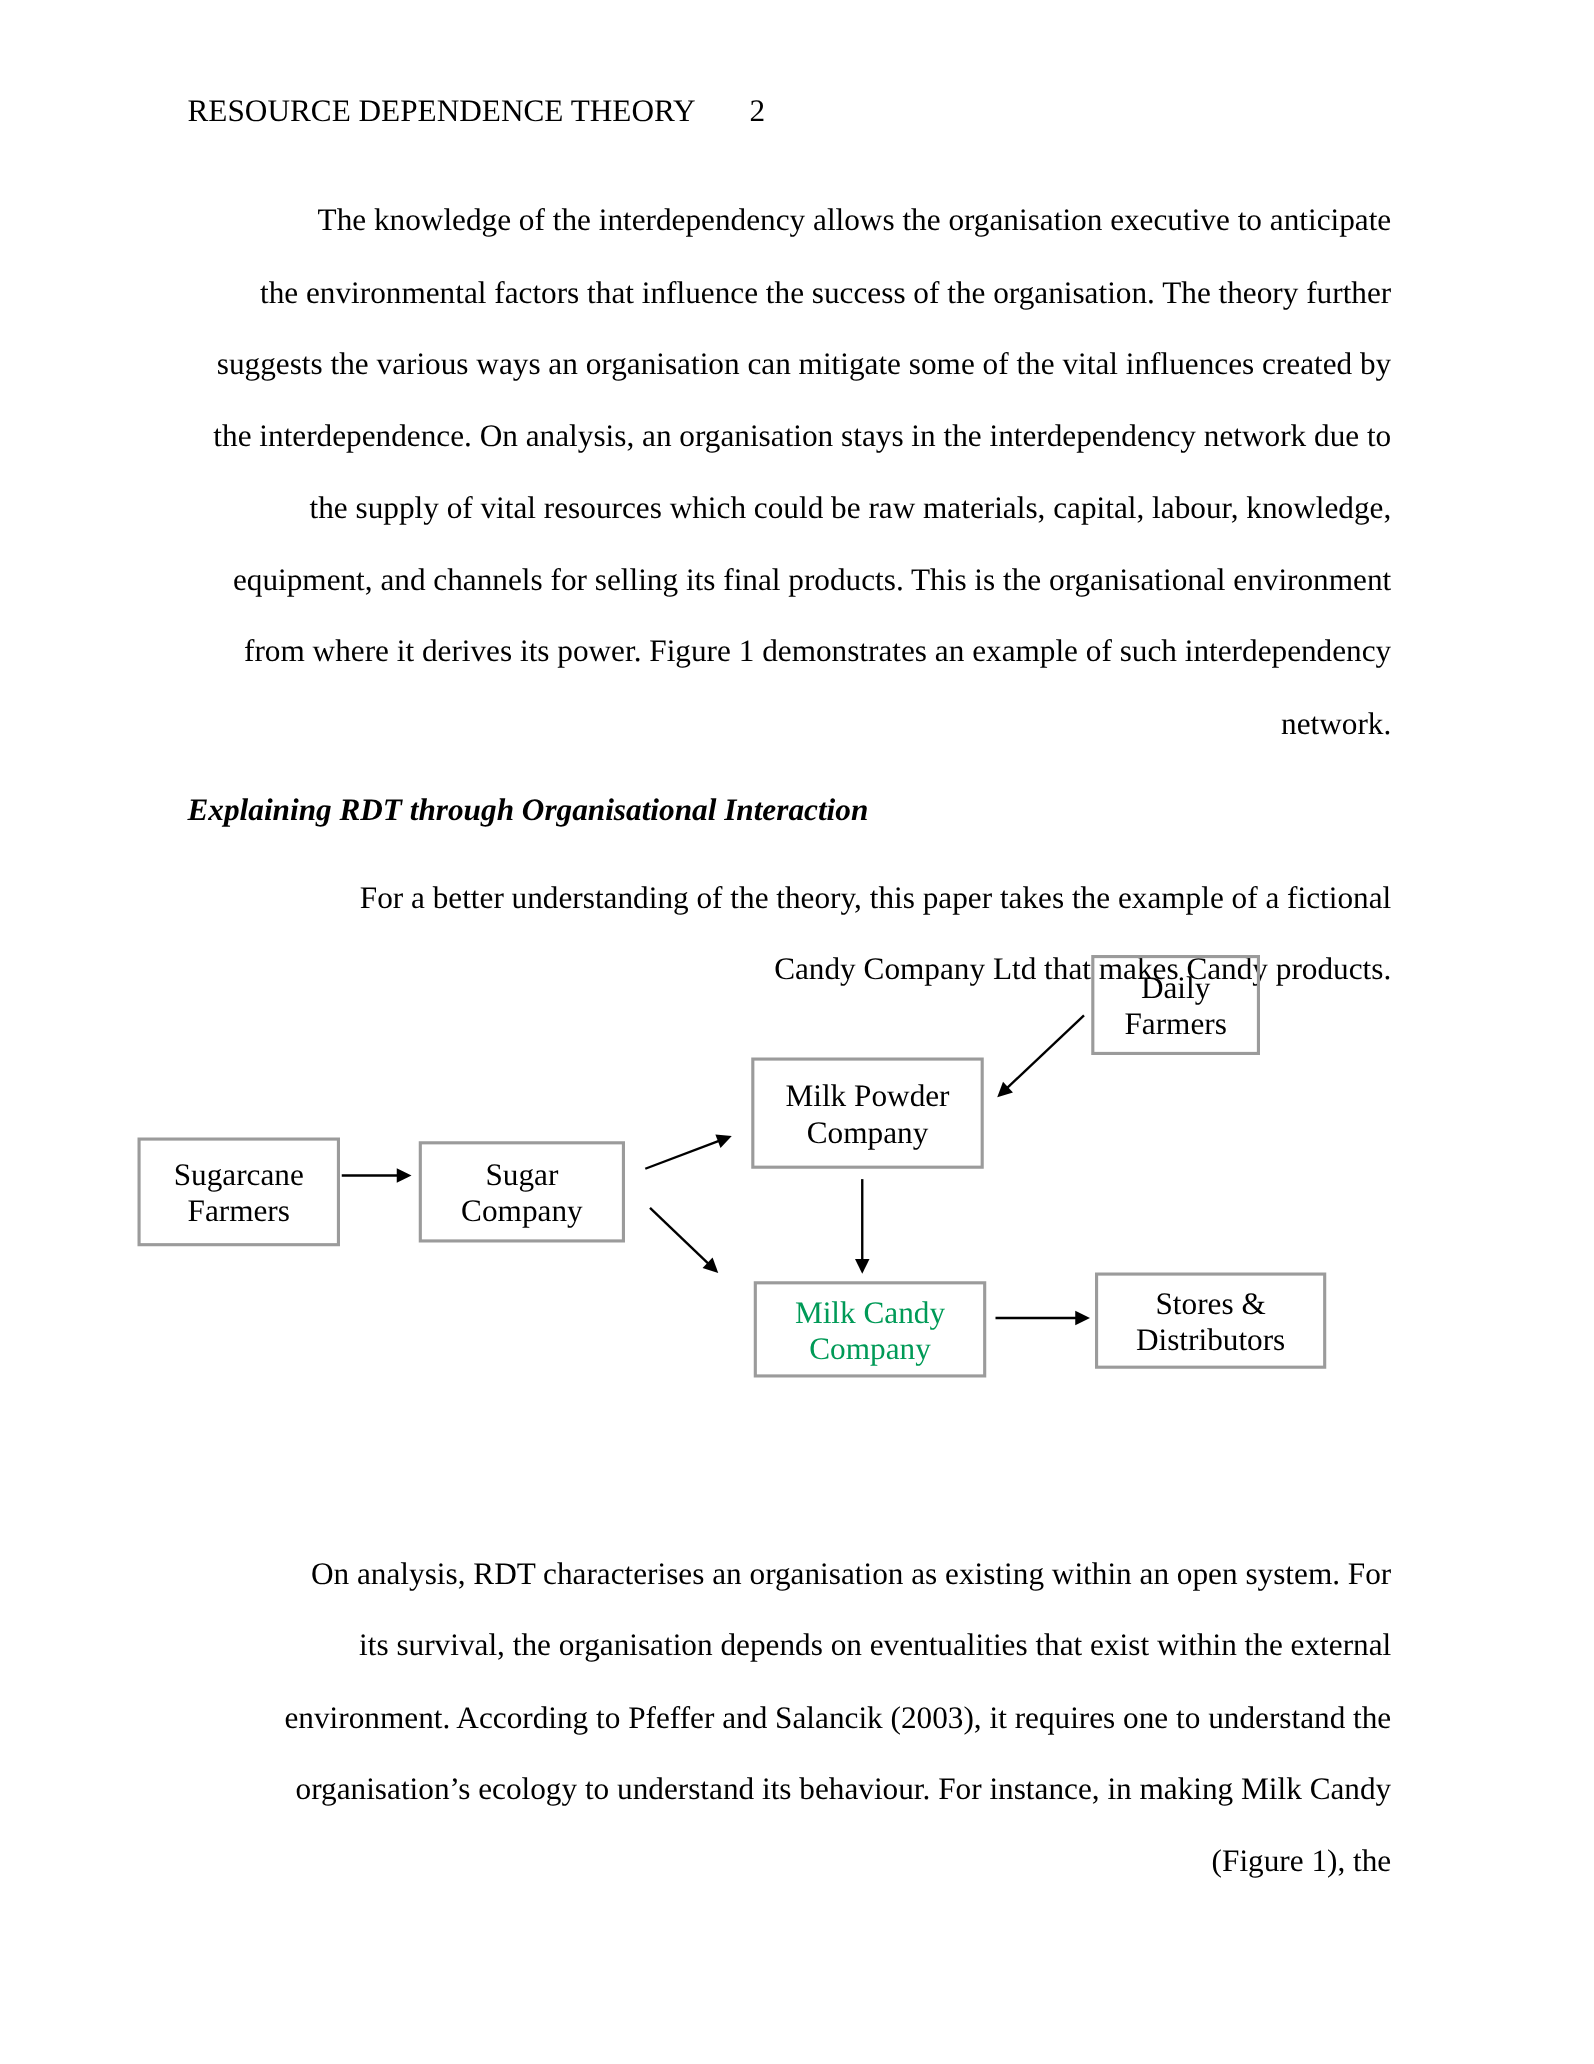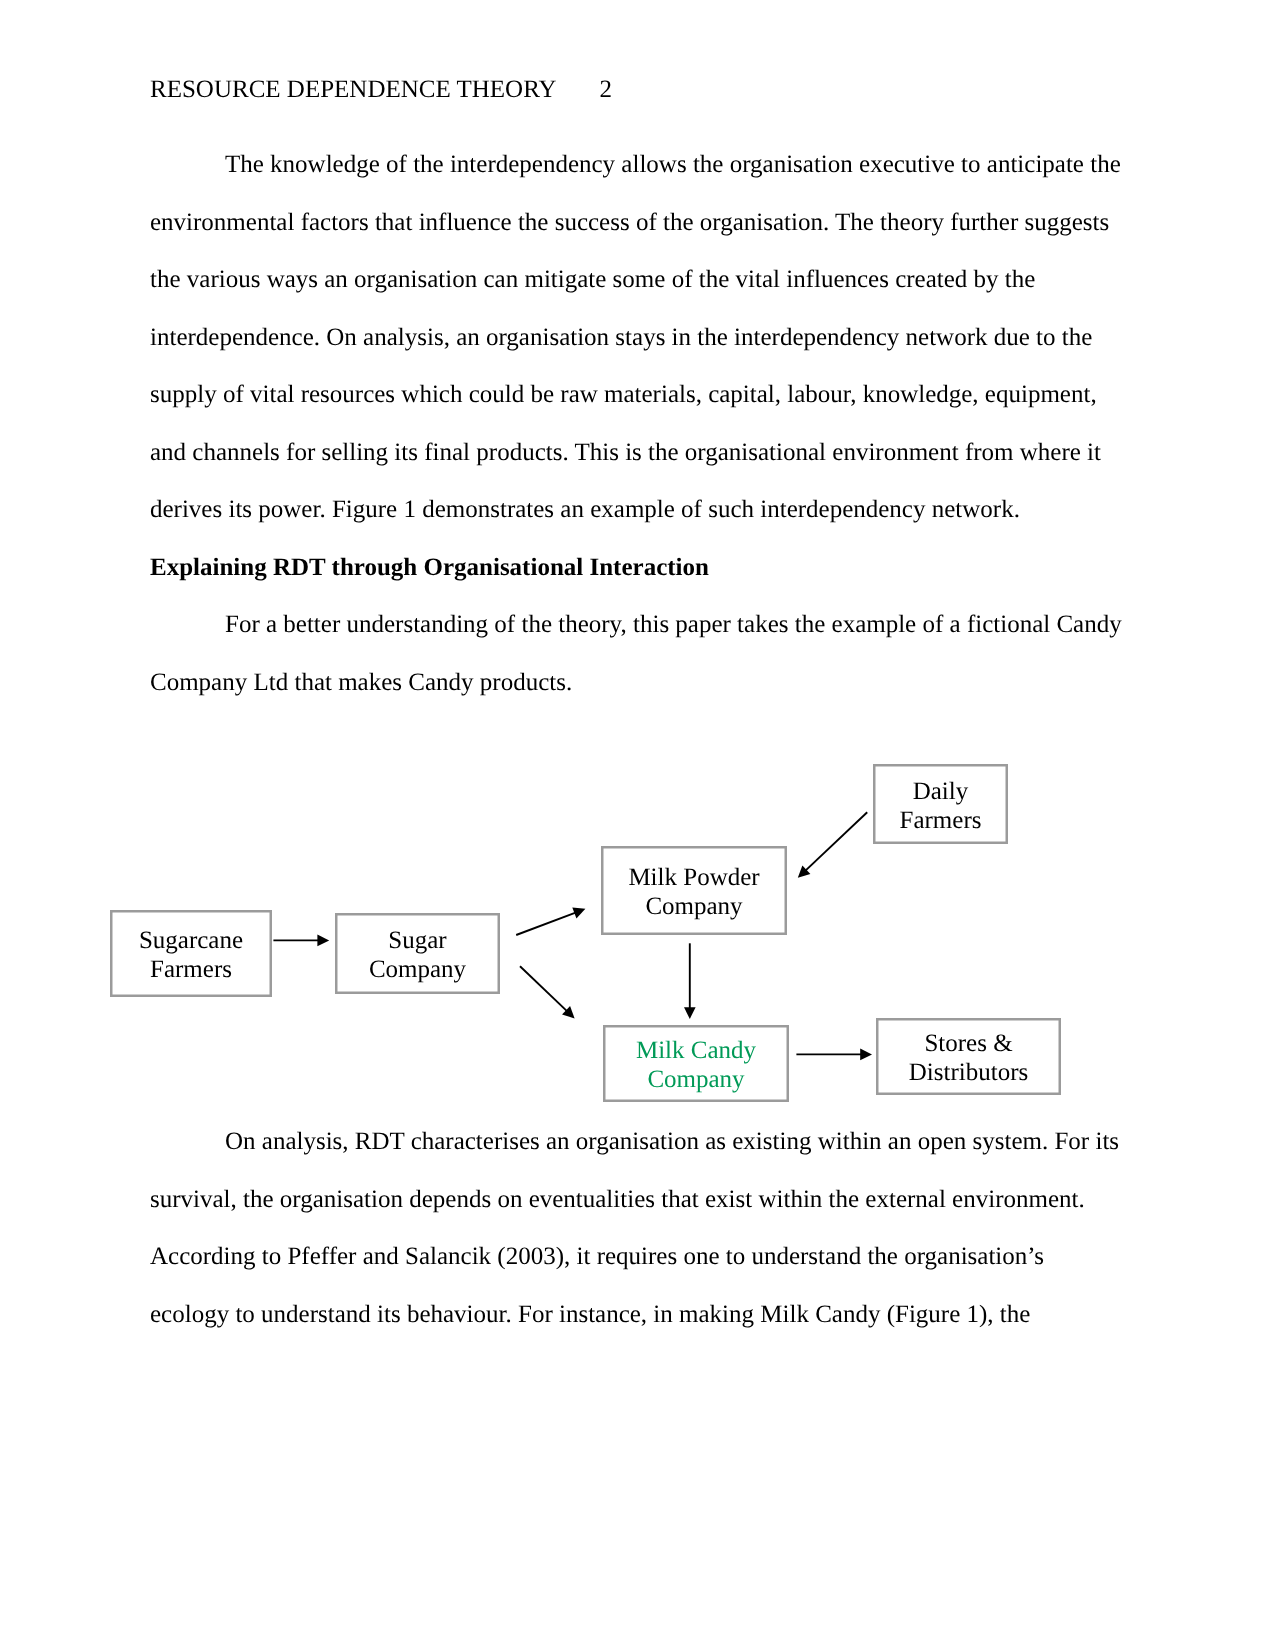--- a/index.html
+++ b/index.html
@@ -11,22 +11,22 @@
     -webkit-font-smoothing:antialiased;
     text-rendering:geometricPrecision;
   }
   .page { position:absolute; left:0; top:0; width:1275px; height:1472px; transform:translateZ(0); }
   .running-head {
     position:absolute; left:150px; top:61px;
     line-height:57.5px; white-space:pre;
   }
   .rh-gap { display:inline-block; width:43px; }
   .body-block { position:absolute; left:150px; top:136px; width:975px; }
-  p.para { margin:0; line-height:57.5px; text-indent:75px; text-align:left; }
-  h2.heading { margin:0; font-size:25px; font-weight:bold; line-height:57.5px; text-indent:0; }
+  p.para { margin:12px; line-height:57.5px; text-indent:75px; text-align:right; }
+  h2.heading { margin:0; font-size:25px; font-weight:bold; line-height:57.5px; text-indent:0;font-style:italic; }
   .fig-label { margin:0; line-height:57.5px; text-indent:75px; font-style:italic; }
   .figure { position:absolute; left:0; top:0; width:1275px; height:1651px; pointer-events:none; }
   .figure text { font-family:"Liberation Serif", serif; font-size:25px; -webkit-font-smoothing:antialiased; }
 </style>
 </head>
 <body>
 
 <div class="page">
 
   <div class="running-head"><span>RESOURCE DEPENDENCE THEORY</span><span class="rh-gap"></span><span>2</span></div>

